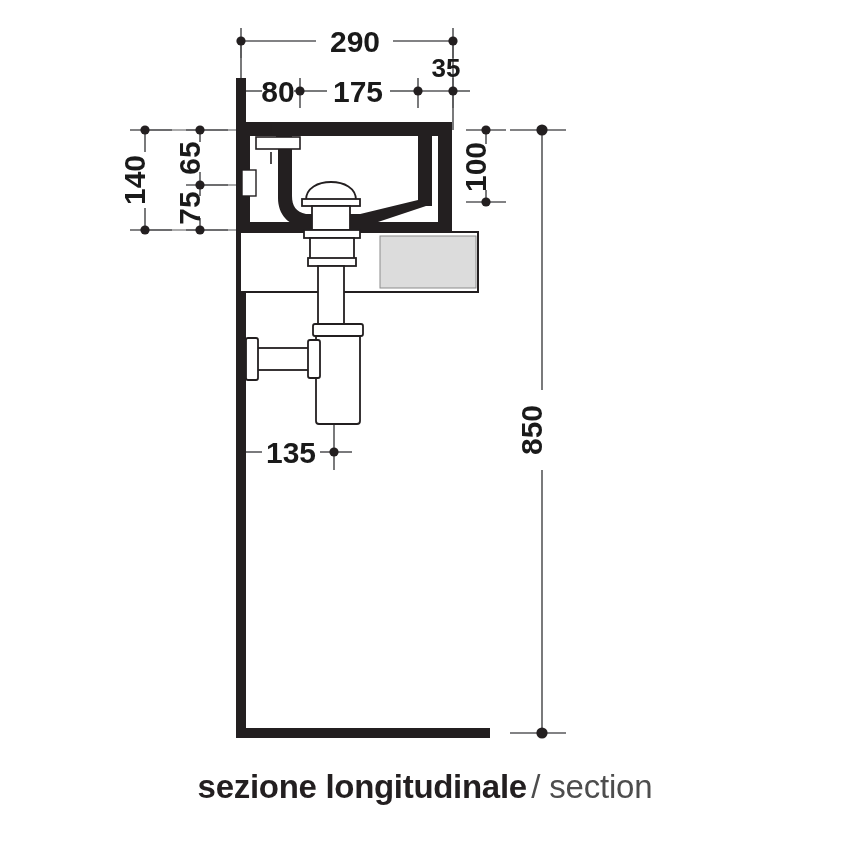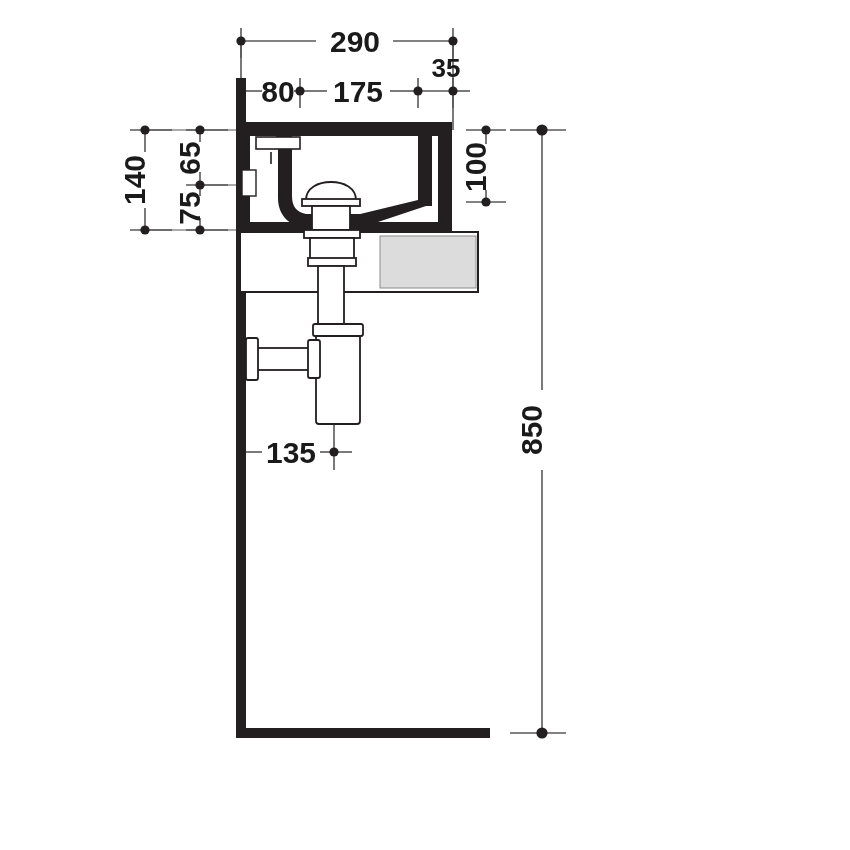--- a/index.html
+++ b/index.html
@@ -251,14 +251,18 @@
 
       <text class="dim-text" x="486" y="167" text-anchor="middle" transform="rotate(-90 486 167)">100</text>
 
       <text class="dim-text" x="542" y="430" text-anchor="middle" transform="rotate(-90 542 430)">850</text>
 
       <text class="dim-text" x="291" y="463" text-anchor="middle">135</text>
     </g>
 
   </svg>
 
+  <div class="caption-wrap">
+    <span class="caption-bold">sezione longitudinale</span>
+    <span class="caption-light">/ section</span>
+  </div>
 
 </div>
 
 </body></html>

